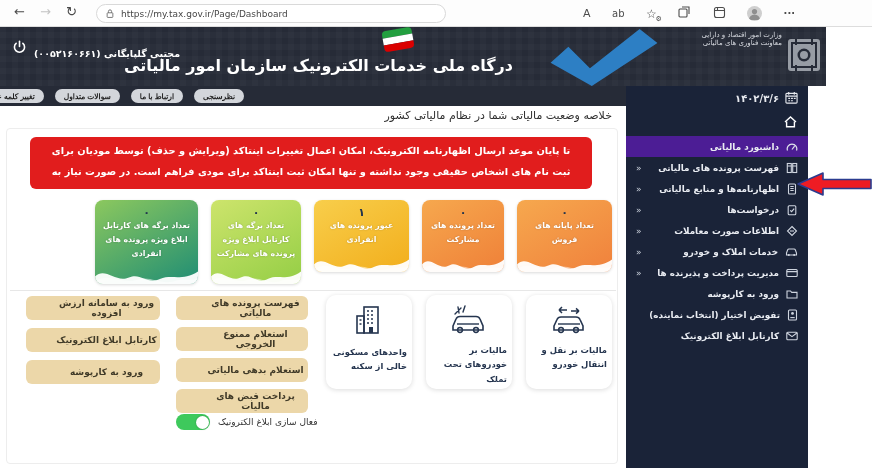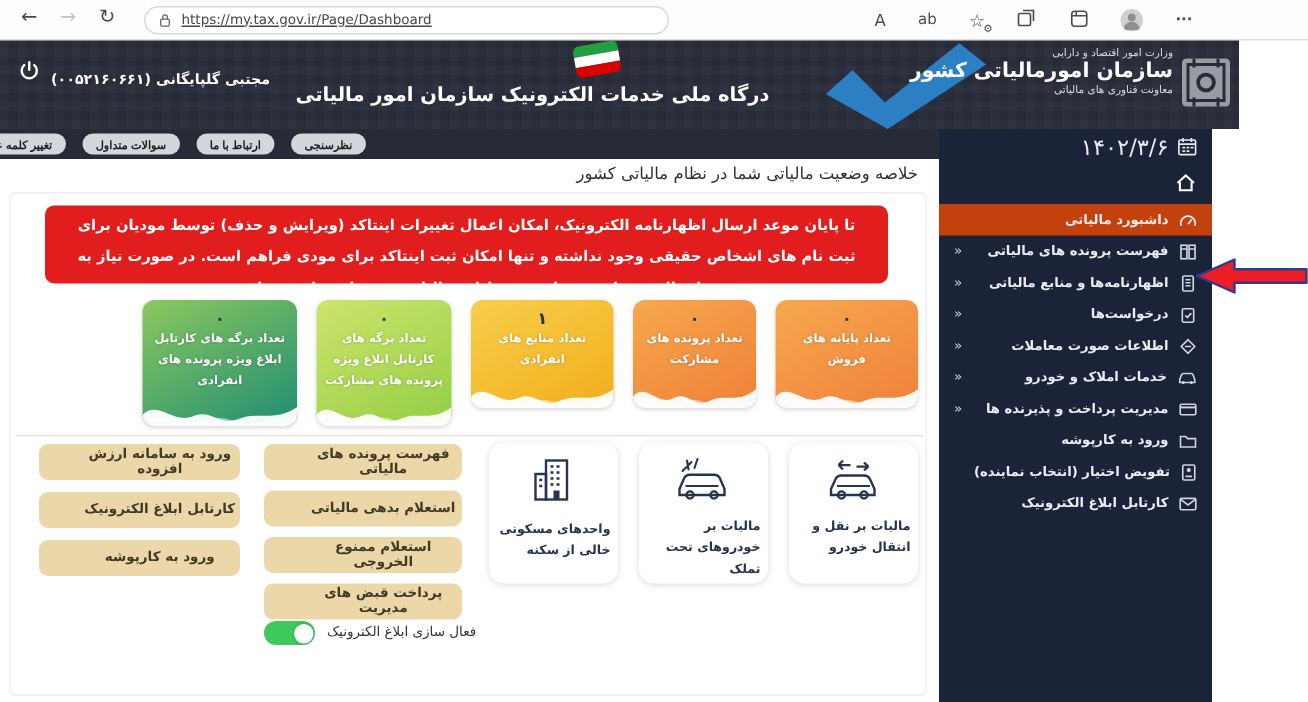--- a/index.html
+++ b/index.html
@@ -4,56 +4,56 @@
 <style>
   * { margin:0; padding:0; box-sizing:border-box; }
   body { background:#fff; font-family:"DejaVu Sans", sans-serif; }
   .screen { position:relative; width:872px; height:468px; background:#fff; overflow:hidden; }
 
   
   .chrome { position:absolute; left:0; top:0; width:872px; height:27px; background:#fdfdfd; border-bottom:1px solid #ddd; }
   .nav-glyph { position:absolute; top:4px; font-size:13px; color:#4a4a4a; cursor:pointer; }
   .nav-fwd { color:#c3c3c3; }
   .urlbar { position:absolute; left:96px; top:4px; width:350px; height:19px; border:1px solid #d9d9d9; border-radius:10px; background:#fff; display:flex; align-items:center; gap:6px; padding:0 8px; }
-  .urlbar .url { font-size:9px; color:#474747; white-space:nowrap;text-decoration:underline; }
+  .urlbar .url { font-size:9px; color:#474747; white-space:nowrap; }
   .chrome-right { position:absolute; left:583px; top:0; width:212px; height:27px; display:flex; align-items:center; justify-content:space-between; }
   .ci { font-size:10px; color:#4c4c4c; position:relative; cursor:pointer; line-height:1; }
   .ci .mini { position:absolute; right:-5px; bottom:-3px; font-size:7px; }
   .avatar-c { width:15px; height:15px; border-radius:50%; background:#cfcfcf; overflow:hidden; }
 
   
   .band { position:absolute; left:0; top:27px; width:826px; height:59px; background:#262b37;
           background-image:repeating-linear-gradient(90deg, rgba(255,255,255,0.02) 0 6px, transparent 6px 12px),
                            repeating-linear-gradient(0deg, rgba(255,255,255,0.02) 0 6px, transparent 6px 12px); }
   .navstrip { position:absolute; left:0; top:86px; width:626px; height:20px; background:#262b37; }
   .user-block { position:absolute; left:12px; top:13px; display:flex; align-items:flex-end; gap:7px; }
   .user-name { color:#fff; font-size:9.5px; font-weight:bold; direction:rtl; }
   .brand { position:absolute; left:283px; top:2px; width:230px; text-align:center; }
   .flag { display:inline-block; transform:rotate(-10deg); margin-bottom:2px; }
   .flag div { width:30px; height:7px; }
   .flag .f1 { background:#239f40; border-radius:4px 4px 0 0; }
   .flag .f2 { background:#fff; }
   .flag .f3 { background:#da0000; border-radius:0 0 4px 4px; }
-  .brand-title { color:#fff; font-size:13px; font-weight:bold; direction:rtl; white-space:nowrap; }
+  .brand-title { color:#fff; font-size:16px; font-weight:bold; direction:rtl; white-space:nowrap; }
   .bigcheck { position:absolute; left:545px; top:0; }
   .org-block { position:absolute; right:44px; top:4px; text-align:right; direction:rtl;margin-left:48px; }
   .org-s { color:#d9dce2; font-size:7px; }
   .org-b { color:#fff; font-size:13.5px; font-weight:bold; line-height:1.25; }
   .emblem { position:absolute; right:5px; top:10px; }
   .pills { position:absolute; left:8px; top:89px; width:236px; height:14px; display:flex; gap:11px; direction:rtl; z-index:3; }
   .pill { background:#d3d6db; color:#1e1e1e; font-size:7.5px; font-weight:bold; border-radius:8px; padding:2px 9px; white-space:nowrap; border:none; cursor:pointer; line-height:1.2; }
 
   
   .sidebar { position:absolute; left:626px; top:86px; width:182px; height:382px; background:#1a2338; direction:rtl; z-index:2; }
   .daterow { height:24px; display:flex; align-items:center; gap:6px; padding:0 10px; }
-  .date-txt { color:#e8eaef; font-size:15px; font-weight:normal; direction:ltr; }
+  .date-txt { color:#e8eaef; font-size:10px; font-weight:bold; direction:ltr; }
   .homerow { height:24px; display:flex; align-items:center; padding:0 11px; cursor:pointer; }
   .menu { margin-top:2px; }
   .mi { height:21px; display:flex; align-items:center; gap:7px; padding:0 10px; cursor:pointer; }
-  .mi.active { background:#c2410c; }
+  .mi.active { background:#4c1d95; }
   .mi-lb { color:#e9ecf2; font-size:8.8px; font-weight:bold; white-space:nowrap; }
   .mi-ch { margin-inline-start:auto; color:#cfd5df; font-size:9px; }
   .mi-ic { display:flex; }
 
   
   .main { position:absolute; left:0; top:106px; width:626px; height:362px; background:#fff; }
   .panel { position:absolute; left:6px; top:22px; width:612px; height:336px; background:#fff; border:1px solid #ededed; border-radius:4px; }
   .headline { position:absolute; right:14px; top:3px; font-size:11px; color:#2f2f2f; direction:rtl; }
   .notice { position:absolute; left:30px; top:31px; width:562px; height:52px; background:#e11d1d; border-radius:6px; color:#fff;
             font-size:9.8px; font-weight:bold; direction:rtl; text-align:center; line-height:2.15; padding:3px 12px; }
@@ -148,21 +148,20 @@
 
     <div class="brand">
       <span class="flag">
         <div class="f1"></div><div class="f2"></div><div class="f3"></div>
       </span>
       <div class="brand-title">درگاه ملی خدمات الکترونیک سازمان امور مالیاتی</div>
     </div>
 
     <div class="org-block">
       <div class="org-s">وزارت امور اقتصاد و دارایی</div>
-      <div class="org-b">سازمان امورمالیاتی کشور</div>
       <div class="org-s">معاونت فناوری های مالیاتی</div>
     </div>
     <span class="emblem">
       <svg width="34" height="36" viewBox="0 0 34 36">
         <rect x="1" y="2" width="32" height="32" rx="3" fill="#979ca4"></rect>
         <rect x="5" y="6" width="24" height="24" fill="none" stroke="#262b37" stroke-width="2"></rect>
         <circle cx="17" cy="18" r="6.5" fill="#262b37"></circle>
         <circle cx="17" cy="18" r="4" fill="#979ca4"></circle>
         <path d="M9 2 v6 M25 2 v6 M9 28 v6 M25 28 v6" stroke="#262b37" stroke-width="2"></path>
       </svg>
@@ -317,21 +316,21 @@
       <div class="card">
         <div class="card-val">۰</div>
         <div class="card-lb">تعداد پرونده های مشارکت</div>
         <svg class="wave" viewBox="0 0 100 26" preserveAspectRatio="none">
             <path d="M0 22 C 14 10, 26 26, 40 20 C 54 14, 64 27, 78 21 C 88 17, 95 23, 100 17 L100 26 L0 26 Z" fill="#fff" opacity="0.5"></path>
             <path d="M0 16 C 10 4, 20 24, 33 17 C 45 11, 50 26, 63 19 C 74 13, 85 22, 100 10 L100 26 L0 26 Z" fill="#fff" opacity="0.95"></path>
           </svg>
       </div>
       <div class="card">
         <div class="card-val">۱</div>
-        <div class="card-lb">تعداد منابع های انفرادی</div>
+        <div class="card-lb">عبور پرونده های انفرادی</div>
         <svg class="wave" viewBox="0 0 100 26" preserveAspectRatio="none">
             <path d="M0 22 C 14 10, 26 26, 40 20 C 54 14, 64 27, 78 21 C 88 17, 95 23, 100 17 L100 26 L0 26 Z" fill="#fff" opacity="0.5"></path>
             <path d="M0 16 C 10 4, 20 24, 33 17 C 45 11, 50 26, 63 19 C 74 13, 85 22, 100 10 L100 26 L0 26 Z" fill="#fff" opacity="0.95"></path>
           </svg>
       </div>
       <div class="card">
         <div class="card-val">۰</div>
         <div class="card-lb">تعداد برگه های کارتابل ابلاغ ویژه پرونده های مشارکت</div>
         <svg class="wave" viewBox="0 0 100 26" preserveAspectRatio="none">
             <path d="M0 22 C 14 10, 26 26, 40 20 C 54 14, 64 27, 78 21 C 88 17, 95 23, 100 17 L100 26 L0 26 Z" fill="#fff" opacity="0.5"></path>
@@ -384,23 +383,23 @@
               <path d="M15 7 h2 M19 7 h2 M23 7 h0 M15 11 h2 M19 11 h2 M15 15 h2 M19 15 h2 M15 19 h2 M19 19 h2 M7.5 16 h2 M7.5 20 h2" stroke="#25354f" stroke-width="1.6"></path>
               <rect x="17" y="23" width="4" height="6" fill="#25354f"></rect>
             </svg>
         </span>
         <div class="tile-lb">واحدهای مسکونی خالی از سکنه</div>
       </div>
     </div>
 
     <div class="colB">
       <button class="tan">فهرست پرونده های مالیاتی</button>
+      <button class="tan">استعلام ممنوع الخروجی</button>
       <button class="tan">استعلام بدهی مالیاتی</button>
-      <button class="tan">استعلام ممنوع الخروجی</button>
-      <button class="tan">پرداخت قبض های مدیریت</button>
+      <button class="tan">پرداخت قبض های مالیات</button>
     </div>
 
     <div class="colA">
       <button class="tan">ورود به سامانه ارزش افزوده</button>
       <button class="tan">کارتابل ابلاغ الکترونیک</button>
       <button class="tan">ورود به کارپوشه</button>
     </div>
 
     <div class="togglerow">
       <div class="toggle">

